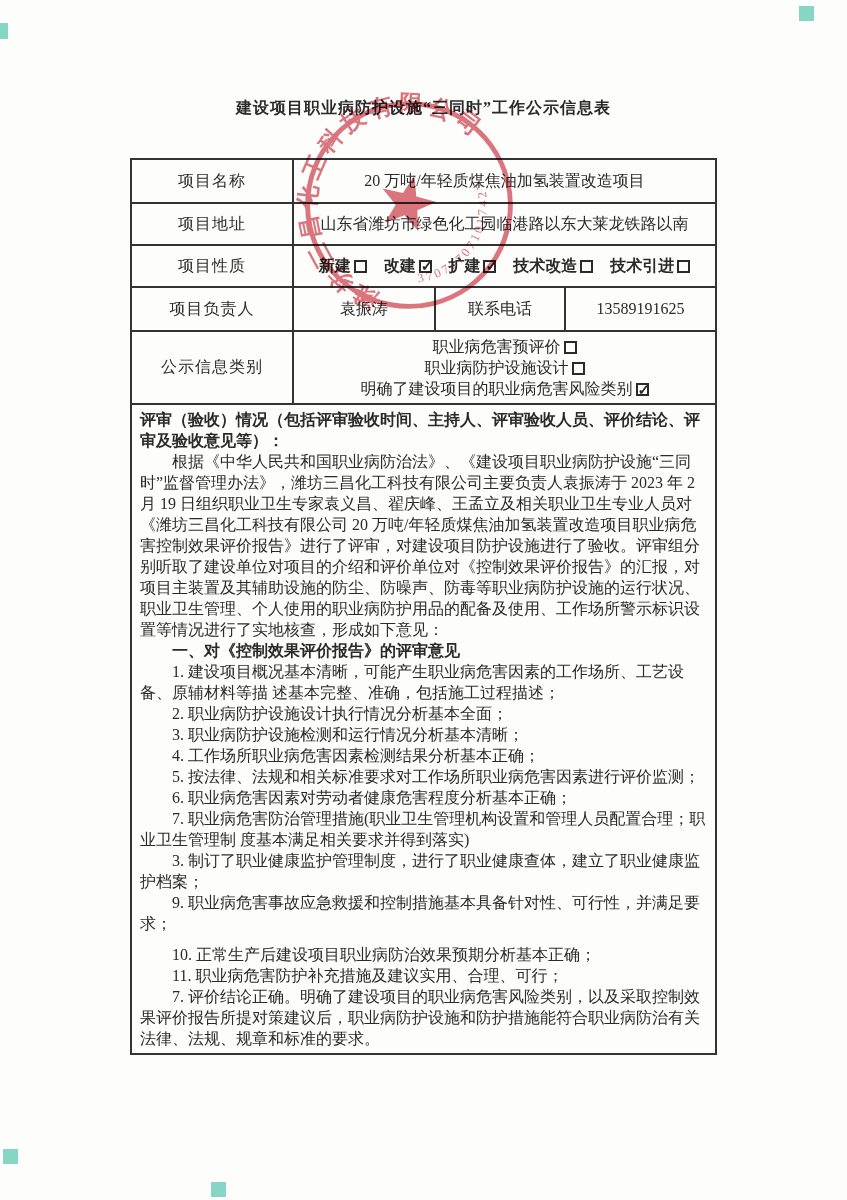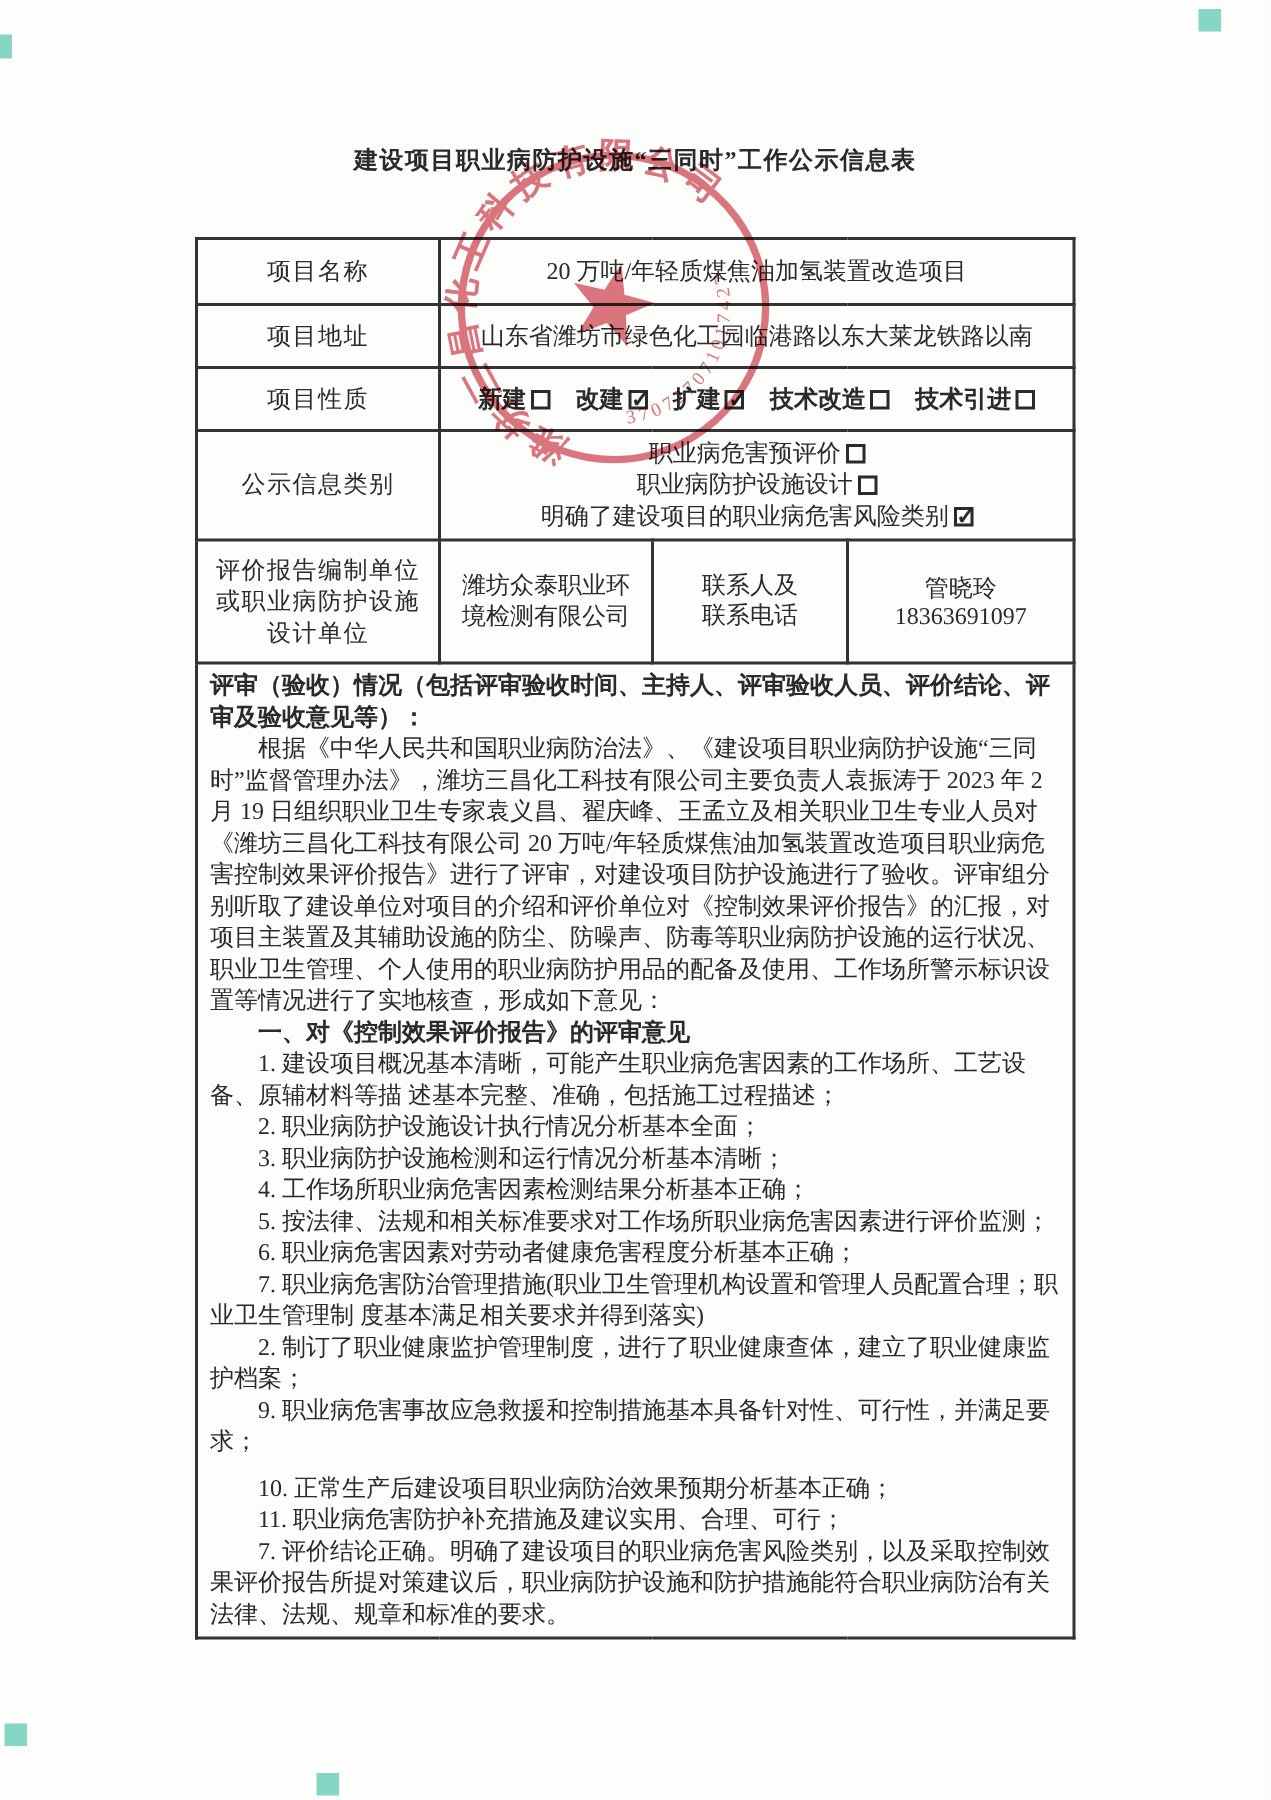--- a/index.html
+++ b/index.html
@@ -141,50 +141,47 @@
         <div class="opts">
           <span class="opt"><span>新建</span><span class="cb"></span></span>
           <span class="opt"><span>改建</span><span class="cb checked"></span></span>
           <span class="opt"><span>扩建</span><span class="cb checked"></span></span>
           <span class="opt"><span>技术改造</span><span class="cb"></span></span>
           <span class="opt"><span>技术引进</span><span class="cb"></span></span>
         </div>
       </td>
     </tr>
     <tr>
+      <td class="lbl h44">项目负责人</td>
+      <td class="val">袁振涛</td>
+      <td class="val">联系电话</td>
+      <td class="val">13589191625</td>
+    </tr>
+    <tr>
       <td class="lbl h64">公示信息类别</td>
       <td class="val-left" colspan="3">
         <div class="cat-line"><span>职业病危害预评价</span><span class="cb"></span></div>
         <div class="cat-line"><span>职业病防护设施设计</span><span class="cb"></span></div>
         <div class="cat-line"><span>明确了建设项目的职业病危害风险类别</span><span class="cb checked"></span></div>
       </td>
-    </tr>
-    <tr>
-      <td class="lbl h82">评价报告编制单位或职业病防护设施设计单位</td>
-      <td class="val">潍坊众泰职业环境检测有限公司</td>
-      <td class="val two-line">
-        <span>联系人及</span>
-        <span>联系电话</span>
-      </td>
-      <td class="val contact-val">管晓玲 18363691097</td>
     </tr>
     <tr>
       <td class="review" colspan="4">
         <div class="review">
           <p class="rv-heading">评审（验收）情况（包括评审验收时间、主持人、评审验收人员、评价结论、评审及验收意见等）：</p>
           <p class="rv-intro">根据《中华人民共和国职业病防治法》、《建设项目职业病防护设施“三同时”监督管理办法》，潍坊三昌化工科技有限公司主要负责人袁振涛于 2023 年 2 月 19 日组织职业卫生专家袁义昌、翟庆峰、王孟立及相关职业卫生专业人员对《潍坊三昌化工科技有限公司 20 万吨/年轻质煤焦油加氢装置改造项目职业病危害控制效果评价报告》进行了评审，对建设项目防护设施进行了验收。评审组分别听取了建设单位对项目的介绍和评价单位对《控制效果评价报告》的汇报，对项目主装置及其辅助设施的防尘、防噪声、防毒等职业病防护设施的运行状况、职业卫生管理、个人使用的职业病防护用品的配备及使用、工作场所警示标识设置等情况进行了实地核查，形成如下意见：</p>
           <p class="rv-sub">一、对《控制效果评价报告》的评审意见</p>
           <p class="item">1. 建设项目概况基本清晰，可能产生职业病危害因素的工作场所、工艺设备、原辅材料等描 述基本完整、准确，包括施工过程描述；</p>
           <p class="item">2. 职业病防护设施设计执行情况分析基本全面；</p>
           <p class="item">3. 职业病防护设施检测和运行情况分析基本清晰；</p>
           <p class="item">4. 工作场所职业病危害因素检测结果分析基本正确；</p>
           <p class="item">5. 按法律、法规和相关标准要求对工作场所职业病危害因素进行评价监测；</p>
           <p class="item">6. 职业病危害因素对劳动者健康危害程度分析基本正确；</p>
           <p class="item">7. 职业病危害防治管理措施(职业卫生管理机构设置和管理人员配置合理；职业卫生管理制 度基本满足相关要求并得到落实)</p>
-          <p class="item">2. 制订了职业健康监护管理制度，进行了职业健康查体，建立了职业健康监护档案；</p>
+          <p class="item">3. 制订了职业健康监护管理制度，进行了职业健康查体，建立了职业健康监护档案；</p>
           <p class="item">9. 职业病危害事故应急救援和控制措施基本具备针对性、可行性，并满足要求；</p>
           <p class="item gap">10. 正常生产后建设项目职业病防治效果预期分析基本正确；</p>
           <p class="item">11. 职业病危害防护补充措施及建议实用、合理、可行；</p>
           <p class="item">7. 评价结论正确。明确了建设项目的职业病危害风险类别，以及采取控制效果评价报告所提对策建议后，职业病防护设施和防护措施能符合职业病防治有关法律、法规、规章和标准的要求。</p>
         </div>
       </td>
     </tr>
   </tbody>
     </table>
 

